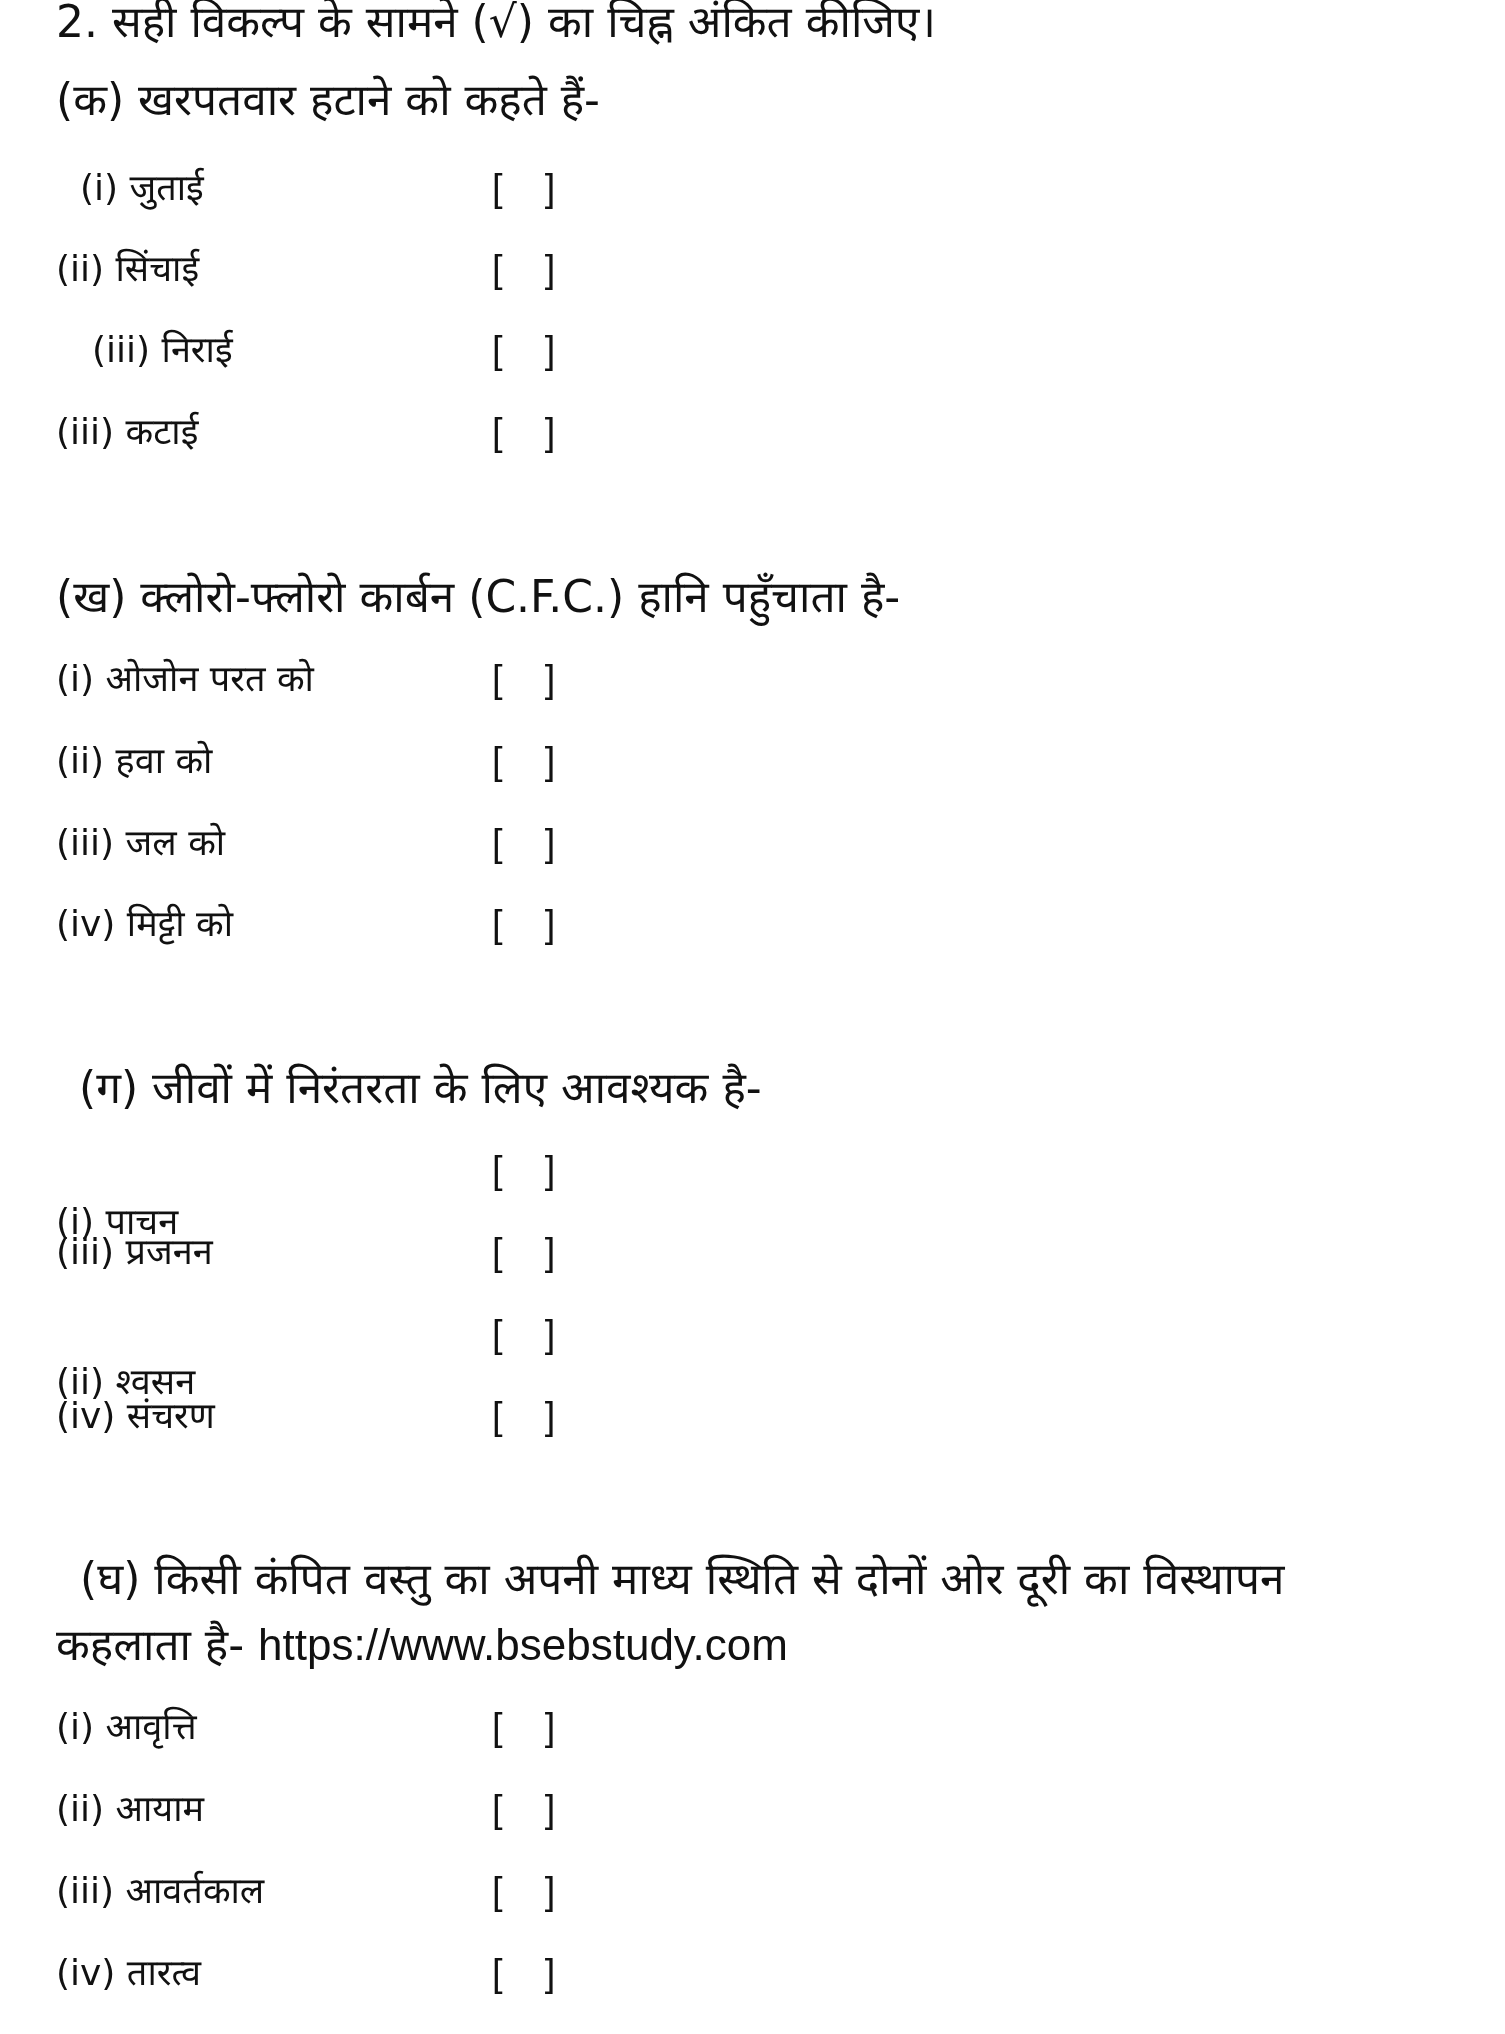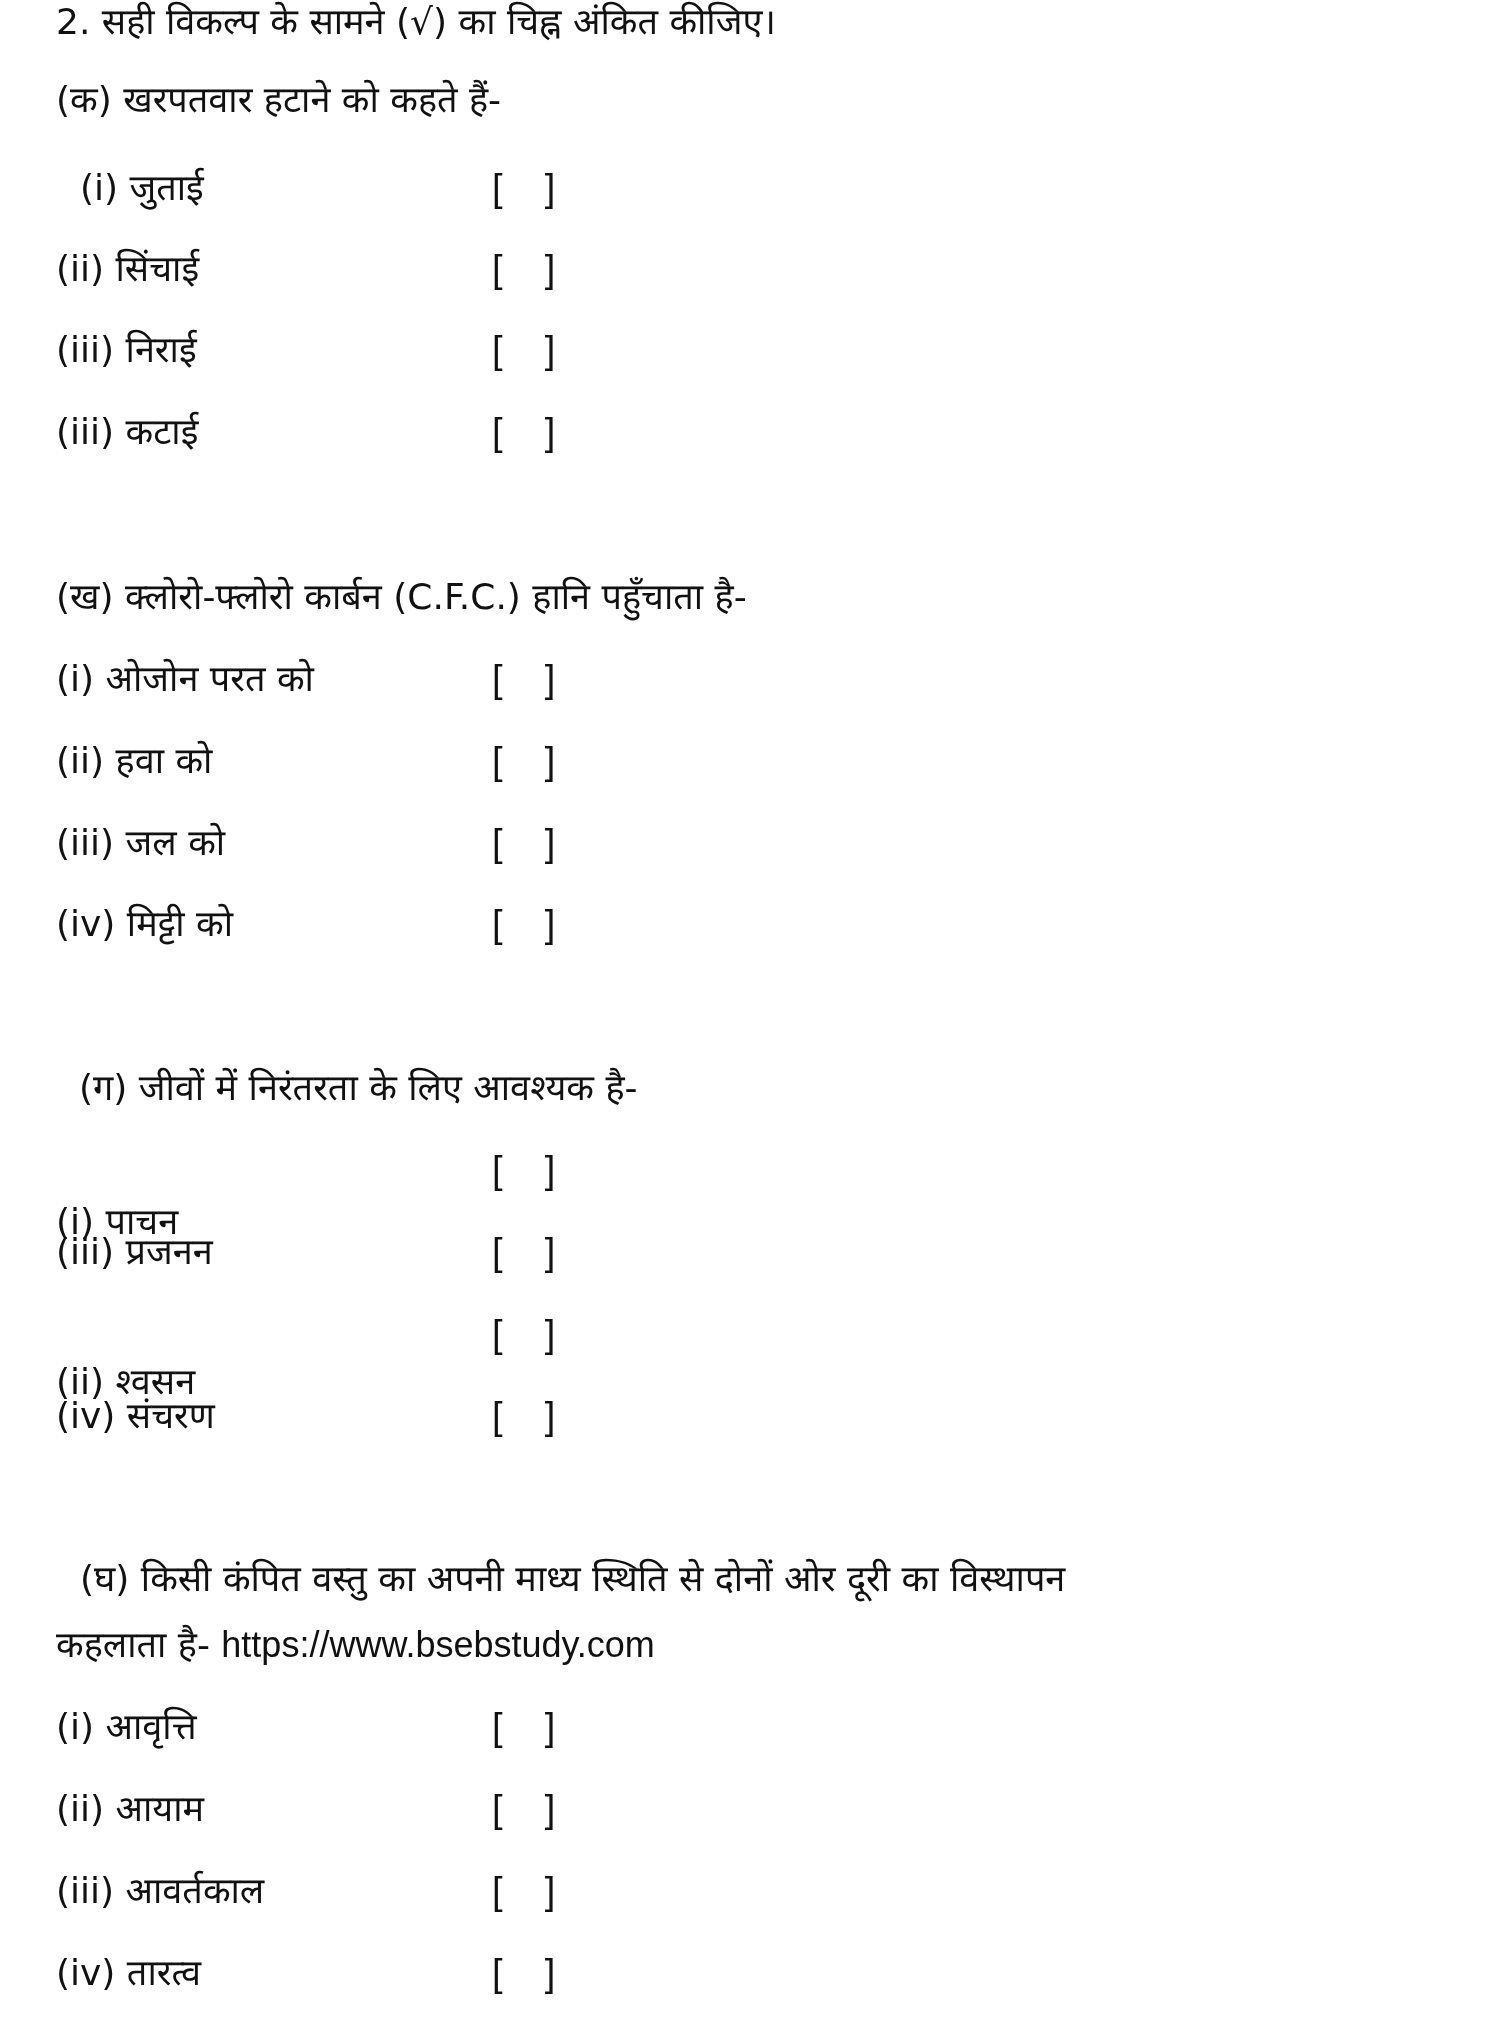--- a/index.html
+++ b/index.html
@@ -1,33 +1,33 @@
 <!DOCTYPE html>
 <html><head>
 <meta charset="utf-8">
 <style>
   html, body { margin:0; padding:0; background:#ffffff; }
   body { width:1505px; height:2034px; position:relative; overflow:hidden;
          font-family:"DejaVu Sans","Liberation Sans",sans-serif; color:#111; }
-  .line { position:absolute; left:56px; font-size:36px; line-height:44px; white-space:nowrap; }
+  .line { position:absolute; left:56px; font-size:44px; line-height:44px; white-space:nowrap; }
   .opt-label { position:absolute; left:56px; font-size:36px; line-height:44px; white-space:nowrap; }
   .bracket { position:absolute; left:492px; font-size:38px; line-height:44px; font-family:"Liberation Sans",sans-serif; white-space:pre; }
   .url { font-family:"Liberation Sans",sans-serif; }
 </style>
 </head>
 <body>
 
 <div class="line" style="top:0px;">2. सही विकल्प के सामने (√) का चिह्न अंकित कीजिए।</div>
 
 <div class="line" style="top:78px;">(क) खरपतवार हटाने को कहते हैं-</div>
 <div class="opt-label" style="top:166px;margin-left:24px;"><span>(i)</span> <span>जुताई</span></div>
 <div class="bracket" style="top:166px;">[    ]</div>
 <div class="opt-label" style="top:247px;text-align:right;"><span>(ii)</span> <span>सिंचाई</span></div>
 <div class="bracket" style="top:247px;">[    ]</div>
-<div class="opt-label" style="top:328px;"><span>(iii)</span> <span>निराई</span></div>
+<div class="opt-label" style="top:328px;margin-left:36px;"><span>(iii)</span> <span>निराई</span></div>
 <div class="bracket" style="top:328px;">[    ]</div>
 <div class="opt-label" style="top:410px;"><span>(iii)</span> <span>कटाई</span></div>
 <div class="bracket" style="top:410px;">[    ]</div>
 
 <div class="line" style="top:575px;">(ख) क्लोरो-फ्लोरो कार्बन (C.F.C.) हानि पहुँचाता है-</div>
 <div class="opt-label" style="top:657px;"><span>(i)</span> <span>ओजोन परत को</span></div>
 <div class="bracket" style="top:657px;">[    ]</div>
 <div class="opt-label" style="top:739px;"><span>(ii)</span> <span>हवा को</span></div>
 <div class="bracket" style="top:739px;">[    ]</div>
 <div class="opt-label" style="top:821px;"><span>(iii)</span> <span>जल को</span></div>

